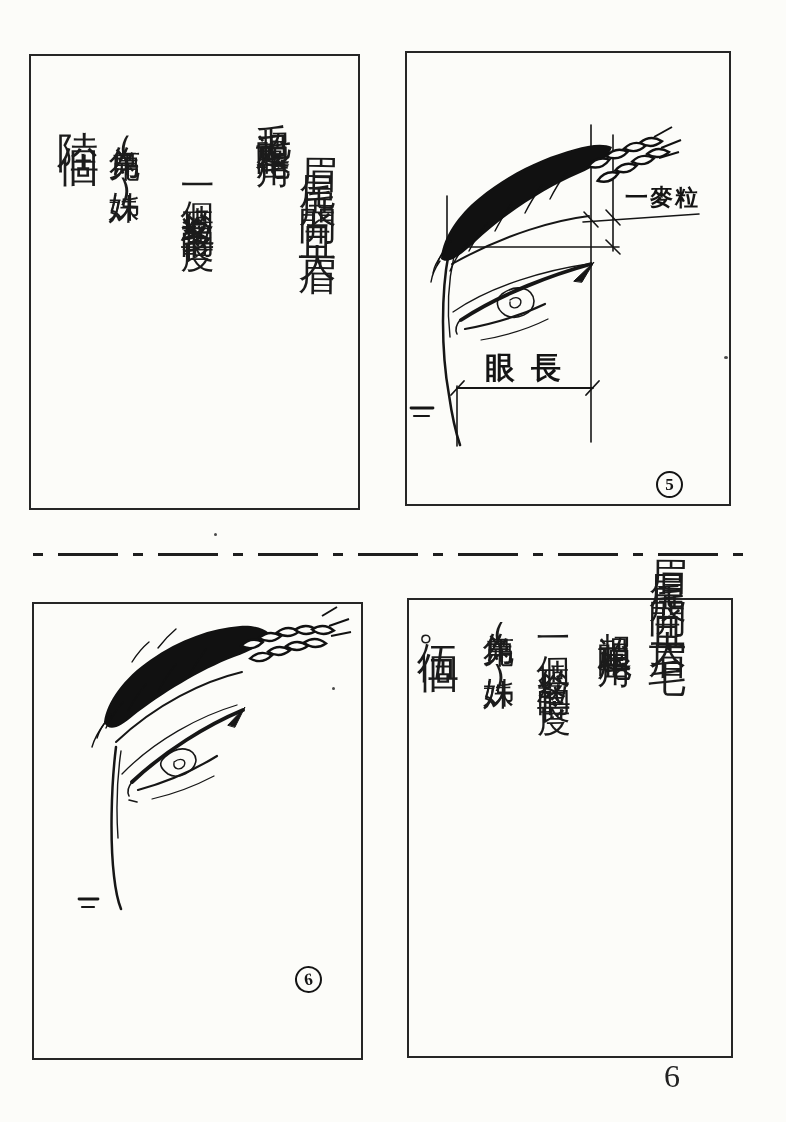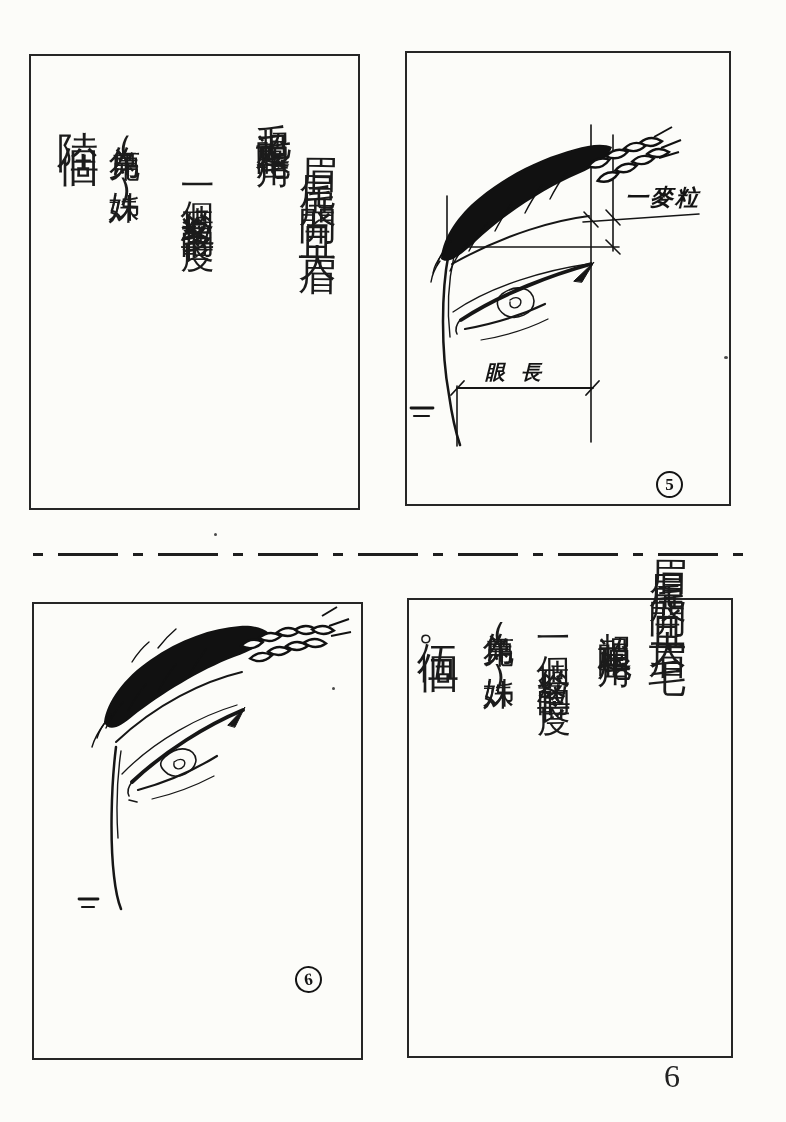--- a/index.html
+++ b/index.html
@@ -34,24 +34,24 @@
   .p1c5{left:26px; top:42px; font-size:42px;letter-spacing:16px;}
   
   .p4c1{left:240px;top:-70px;font-size:38px;letter-spacing:14px;transform:rotate(.5deg);}
   .p4c2{left:188px;top:4px;  font-size:36px;letter-spacing:5px;}
   .p4c3{left:128px;top:20px; font-size:34px;letter-spacing:9px; transform:rotate(-.5deg);}
   .p4c4{left:74px; top:8px;  font-size:31px;letter-spacing:2px;}
   .p4c5{left:8px;  top:10px; font-size:42px;letter-spacing:10px;}
 
   .diagram-label{
     position:absolute;font-family:"Liberation Serif",serif;font-weight:bold;color:#141414;
-    line-height:1;white-space:nowrap;font-style:italic;
+    line-height:1;white-space:nowrap;
   }
   .grain-label{left:218px;top:133px;font-size:23px;letter-spacing:2px;}
-  .eye-length-label{left:78px;top:309px;font-size:20px;letter-spacing:16px;}
+  .eye-length-label{left:78px;top:300px;font-size:30px;letter-spacing:16px;}
 
   .fig-badge{
     position:absolute;width:27px;height:27px;border:2.5px solid #141414;border-radius:50%;
     display:flex;align-items:center;justify-content:center;box-sizing:border-box;
     font-family:"Liberation Serif",serif;font-weight:bold;font-size:17px;color:#141414;
     background:#fcfcf9;
   }
   #badge-5{left:249px;top:418px;}
   #badge-6{left:261px;top:362px;transform:rotate(-8deg);}
 

